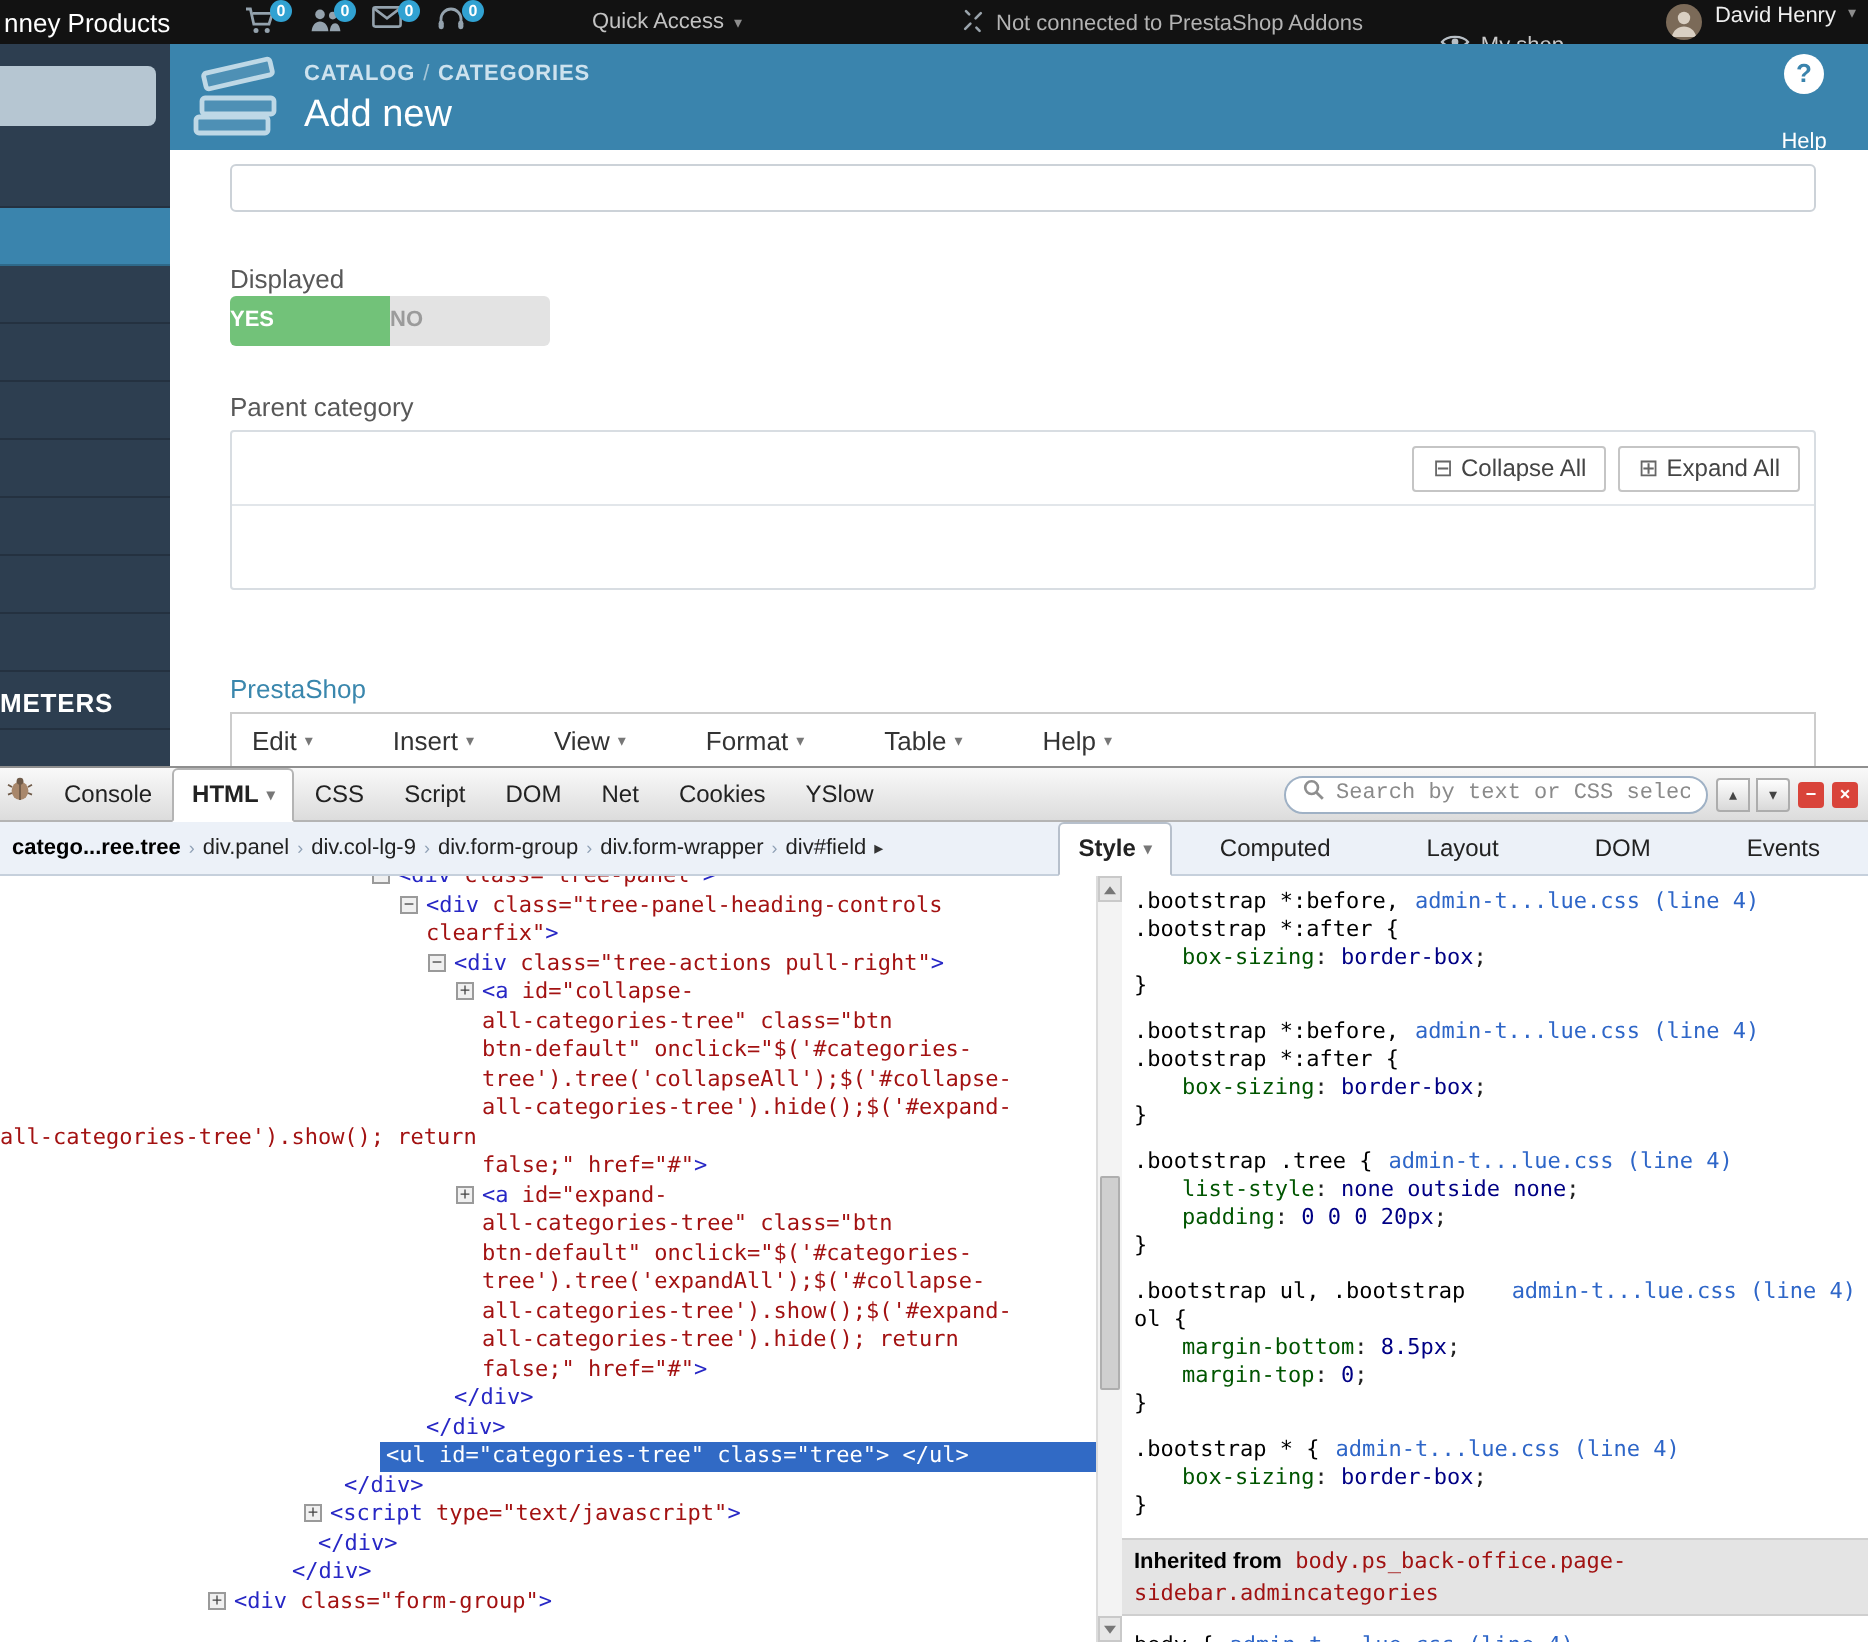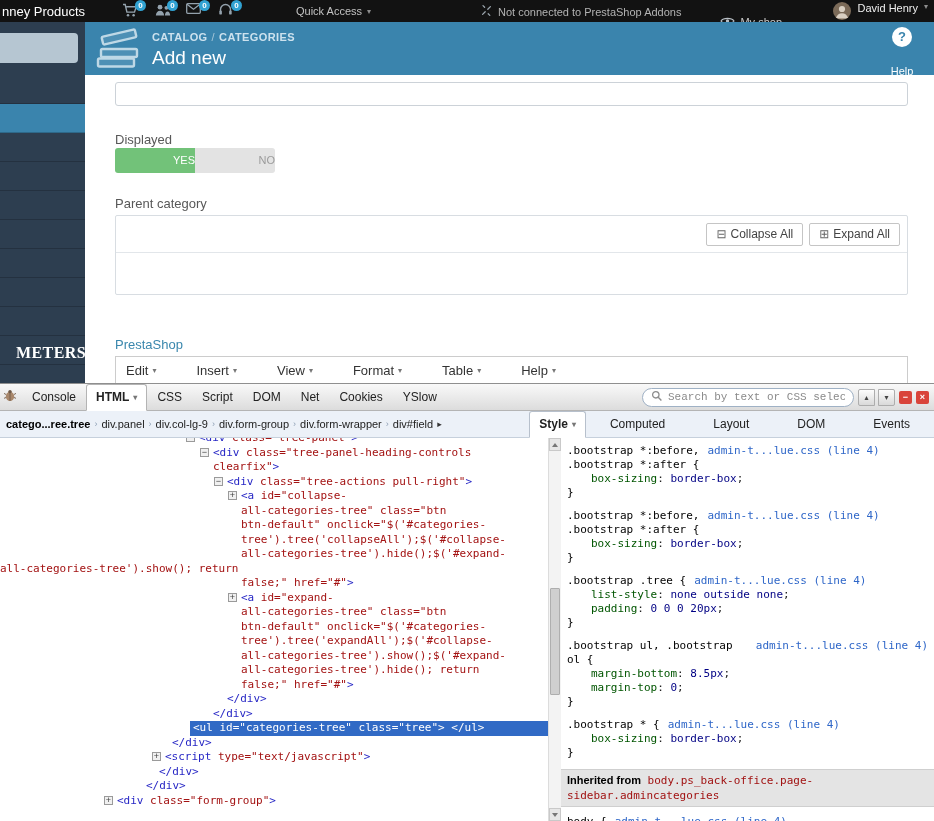--- a/index.html
+++ b/index.html
@@ -36,31 +36,31 @@
                  color:#3a84ad; font-weight:bold; font-size:13px; line-height:20px; }
   .help-label { display:block; color:#fff; font-size:11px; margin-top:18px; }
 
   
   .sidebar { position:absolute; top:22px; left:0; width:85px; bottom:438px; background:#2d3e50; overflow:hidden; }
   .side-search { position:absolute; top:11px; left:-8px; width:86px; height:30px; border:none; outline:none;
                  border-radius:4px; background:#b6c6d2; }
   .side-items { position:absolute; top:53px; left:0; right:0; }
   .side-item { height:29px; border-bottom:1px solid rgba(0,0,0,.2); position:relative; }
   .side-item.selected { background:#3a84ad; }
-  .side-label { position:absolute; left:16px; top:8px; color:#fff; font-size:16px; font-weight:bold; letter-spacing:.4px;font-family:Liberation Serif, serif; }
+  .side-label { position:absolute; left:0; top:8px; color:#fff; font-size:13px; font-weight:bold; letter-spacing:.4px; }
 
   
   .content { position:absolute; top:75px; left:85px; right:0; height:308px; background:#fff; overflow:hidden; }
   .name-input { position:absolute; left:30px; right:26px; top:7px; height:24px; border:1px solid #ccd2d8;
                 border-radius:3px; padding:0 8px; font-size:13px; color:#333; outline:none; }
   .flabel { position:absolute; left:30px; font-size:13px; color:#585858; }
   .lbl-displayed { top:57px; }
   .lbl-parent { top:121px; }
   .switch { position:absolute; left:30px; top:73px; width:160px; height:25px; border-radius:3px; overflow:hidden;
-            display:flex; font-size:11px; font-weight:normal; text-align:right; }
+            display:flex; font-size:11px; font-weight:bold; text-align:left; }
   .sw-yes { width:80px; line-height:25px; background:#72c279; color:#fff; }
   .sw-no  { width:80px; line-height:25px; background:#e3e3e3; color:#9b9b9b; }
   .tree-panel { position:absolute; left:30px; right:26px; top:140px; height:80px; border:1px solid #d8dde2; border-radius:2px; }
   .tree-head { height:37px; border-bottom:1px solid #e2e6ea; display:flex; justify-content:flex-end;
                align-items:center; gap:6px; padding-right:7px; }
   .tree-btn { display:flex; align-items:center; gap:4px; height:23px; padding:0 9px; background:#fff;
               border:1px solid #c5c5c5; border-radius:2px; font-size:12px; color:#444; cursor:pointer;
               font-family:"Liberation Sans",sans-serif; }
   .tb-ic { font-size:12px; color:#666; }
   .tree-body { height:42px; }

